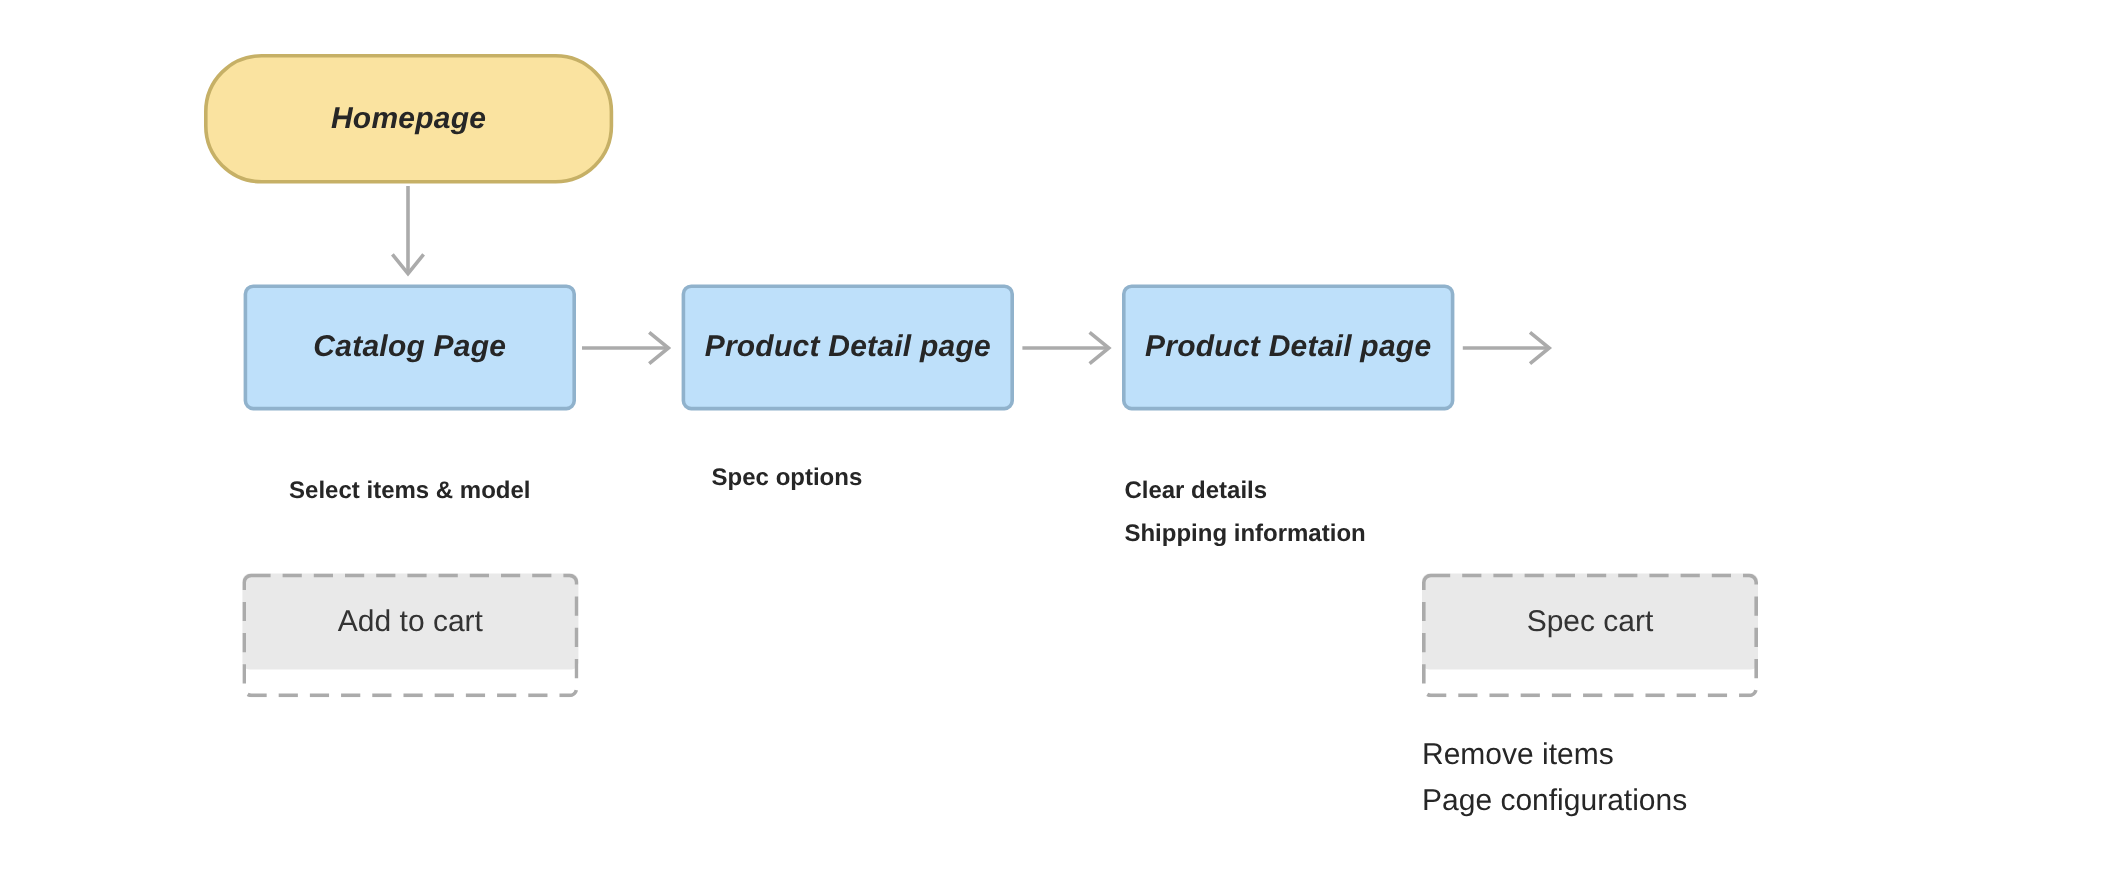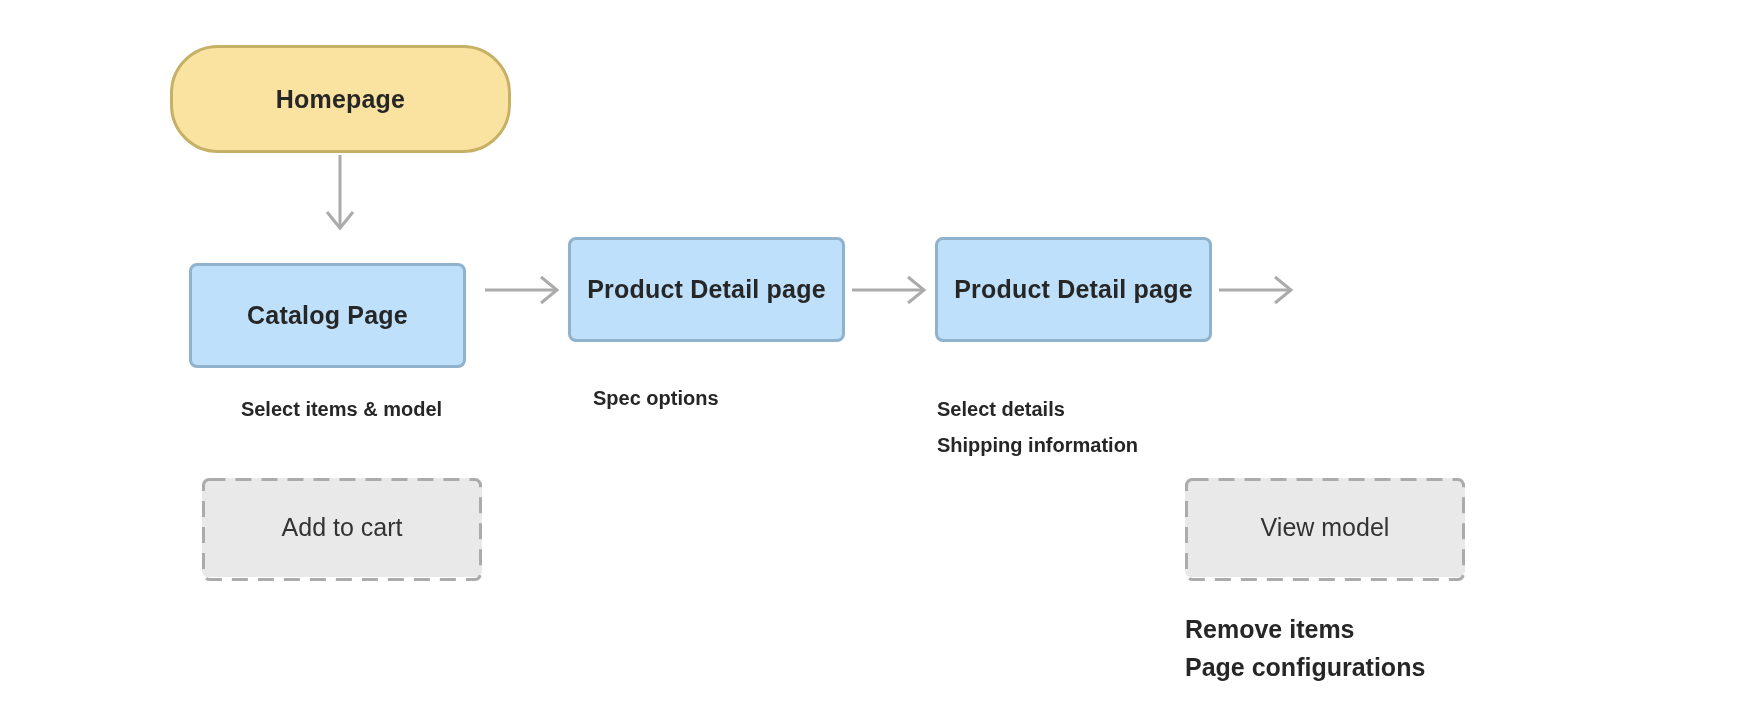--- a/index.html
+++ b/index.html
@@ -14,74 +14,75 @@
   }
   .node {
     position: absolute;
     display: flex;
     align-items: center;
     justify-content: center;
     box-sizing: border-box;
     font-size: 25px;
     font-weight: 700;
     letter-spacing: 0.2px;
+    font-style: italic;
   }
   .node-terminator {
     left: 170px; top: 45px; width: 341px; height: 108px;
     background: var(--homepage-fill, #fae3a0);
     border: 3px solid var(--homepage-border, #c6b066);
     border-radius: 48px;
   }
   .node-page {
     top: 237px; width: 277px; height: 105px;
     background: var(--page-fill, #bee0fa);
     border: 3px solid var(--page-border, #90b2cc);
     border-radius: 8px;
   }
-  .node-catalog { left: 189px; margin-top: 26px; }
+  .node-catalog { left: 203px; }
   .node-pdp1    { left: 568px; }
   .node-pdp2    { left: 935px; }
   .node-config  { left: 1302px; }
 
   .arrow { position: absolute; }
 
   .note {
     position: absolute;
     font-size: 20px;
     font-weight: 700;
     line-height: 36px;
     white-space: nowrap;
   }
   .note-catalog { left: 203px; top: 391px; width: 277px; text-align: center; }
   .note-pdp1    { left: 593px; top: 380px; }
   .note-pdp2    { left: 937px; top: 391px; }
   .note-config  { left: 1282px; top: 391px; width: 320px; text-align: center; }
 
   .action {
     position: absolute;
-    top: 478px; width: 280px; height: 99px;
+    top: 478px; width: 280px; height: 80px;
     background: var(--action-fill, #e9e9e9);
     border-radius: 6px;
     display: flex;
     align-items: center;
     justify-content: center;
     font-size: 25px;
     font-weight: 400;
     color: #333333;
   }
   .action-add  { left: 202px; }
   .action-view { left: 1185px; }
   .action .dash-border { position: absolute; left: 0; top: 0; }
   .action .action-label { position: relative; }
 
   .sub-notes {
     position: absolute;
     left: 1185px; top: 610px;
     font-size: 25px;
-    font-weight: 700;
+    font-weight: 400;
     line-height: 38px;
     white-space: nowrap;
   }
 </style>
 </head>
 <body>
 
 <div class="canvas">
 
   <div class="node node-terminator">
@@ -112,35 +113,35 @@
     <polyline points="58,6 74,19 58,32" stroke="#ababab" stroke-width="3" fill="none"></polyline>
   </svg>
   <svg class="arrow" style="left:1217px; top:271px;" width="86" height="38" viewBox="0 0 86 38">
     <line x1="2" y1="19" x2="72" y2="19" stroke="#ababab" stroke-width="3" fill="none"></line>
     <polyline points="58,6 74,19 58,32" stroke="#ababab" stroke-width="3" fill="none"></polyline>
   </svg>
 
   <div class="note note-catalog">Select items &amp; model</div>
   <div class="note note-pdp1">Spec options</div>
   <div class="note note-pdp2">
-    <div>Select details</div>
+    <div>Clear details</div>
     <div>Shipping information</div>
   </div>
 
   <div class="action action-add">
     <svg class="dash-border" width="280" height="103" viewBox="0 0 280 103">
       <rect x="1.5" y="1.5" width="277" height="100" rx="6" fill="none" stroke="#ababab" stroke-width="3" stroke-dasharray="16 10"></rect>
     </svg>
     <span class="action-label">Add to cart</span>
   </div>
   <div class="action action-view">
     <svg class="dash-border" width="280" height="103" viewBox="0 0 280 103">
       <rect x="1.5" y="1.5" width="277" height="100" rx="6" fill="none" stroke="#ababab" stroke-width="3" stroke-dasharray="16 10"></rect>
     </svg>
-    <span class="action-label">View model</span>
+    <span class="action-label">Spec cart</span>
   </div>
 
   <div class="sub-notes">
     <div>Remove items</div>
     <div>Page configurations</div>
   </div>
 
 </div>
 
 </body></html>

